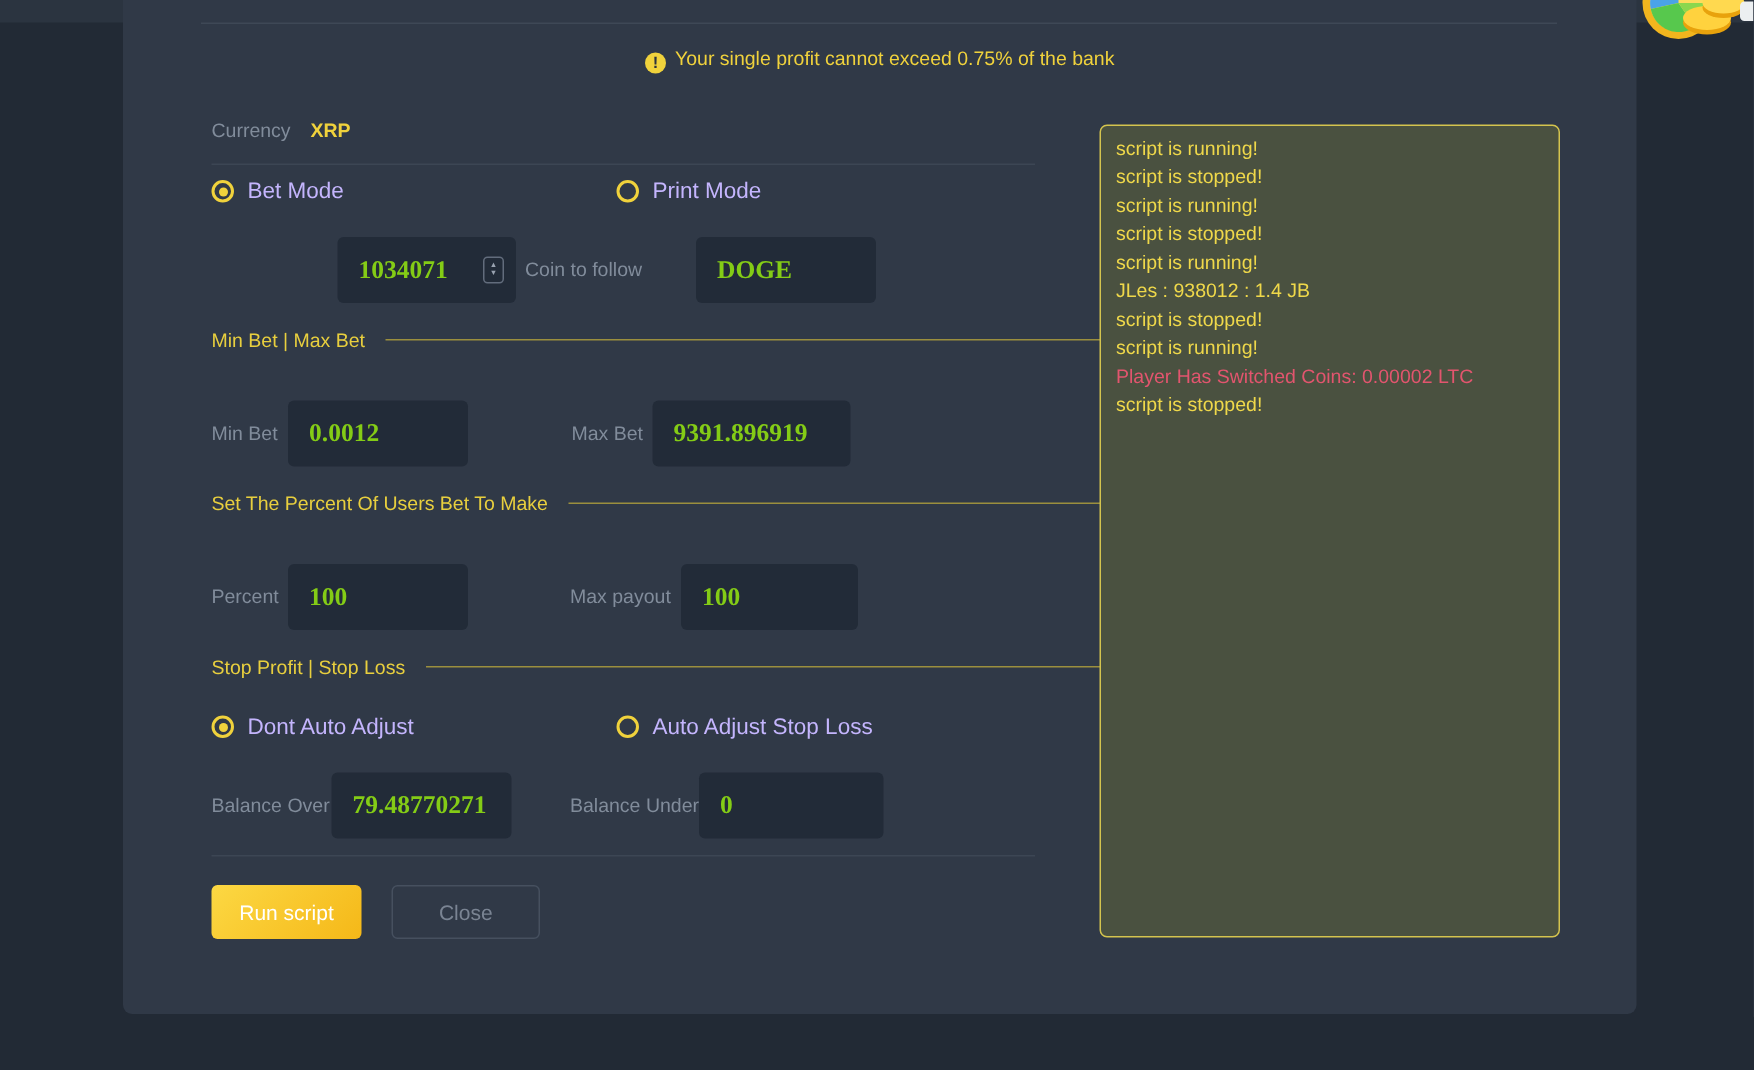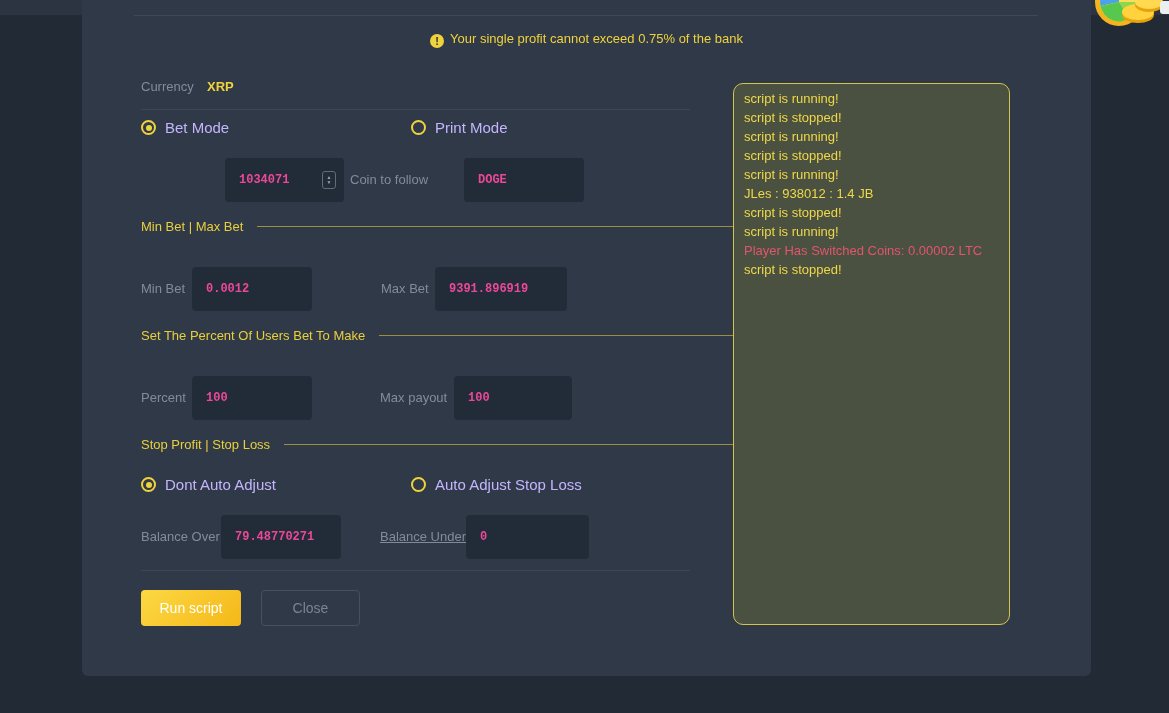--- a/index.html
+++ b/index.html
@@ -52,22 +52,22 @@
     width:15px;height:15px;border:2px solid var(--accent);border-radius:50%;
     display:inline-block;position:relative;flex:0 0 auto;
   }
   .radio.checked::after{
     content:"";position:absolute;left:2.5px;top:2.5px;width:6px;height:6px;
     border-radius:50%;background:var(--accent);
   }
   .radio-label{font-size:15px;color:#c4b5fd;margin-left:9px;}
   .field{
     position:absolute;height:44px;background:var(--input-bg);
-    border:none;border-radius:4px;color:#ec4899;
-    font-family:Liberation Mono, monospace;font-size:12px;font-weight:bold;
+    border:none;border-radius:4px;color:#84cc16;
+    font-family:Liberation Serif, serif;font-size:17px;font-weight:bold;
     padding:0 14px;outline:none;
   }
   .row-label{line-height:44px;}
   .input-wrap{position:absolute;height:44px;}
   .input-wrap .field{position:static;width:100%;height:100%;padding-right:30px;}
   .spinner{
     position:absolute;right:8px;top:13px;width:14px;height:18px;
     border:1px solid #626c7c;border-radius:3px;
     display:flex;flex-direction:column;align-items:center;justify-content:center;
     color:#9aa3b1;font-size:5px;line-height:5px;
@@ -78,22 +78,22 @@
   }
   .btn-run{
     left:59px;top:590px;width:100px;border:none;color:#ffffff;
     background:linear-gradient(135deg,#fcd843 0%,#f5b818 100%);
   }
   .btn-close{
     left:179px;top:590px;width:99px;background:transparent;
     border:1px solid #46505f;color:#7a8493;
   }
   .log-panel{
-    position:absolute;left:651px;top:83px;width:277px;height:542px;
-    background:var(--log-bg);border:1px solid var(--log-border);border-radius:10px;
+    position:absolute;left:651px;top:83px;width:307px;height:542px;
+    background:var(--log-bg);border:1px solid var(--log-border);border-radius:5px;
     padding:5px 10px;overflow:hidden;
   }
   .log-line{font-size:13px;line-height:19px;color:var(--log-text);white-space:nowrap;}
   .log-line.alert{color:var(--log-alert);}
   .rewards-icon{position:absolute;left:1094px;top:-14px;}
   .white-pill{
     position:absolute;right:0;top:1px;width:9px;height:13px;
     background:#eceff1;border-radius:3px 0 0 3px;
   }
 </style>
@@ -159,21 +159,21 @@
     <span class="radio checked"></span>
     <span class="radio-label">Dont Auto Adjust</span>
   </div>
   <div class="radio-item" style="left:329px;top:476px;">
     <span class="radio"></span>
     <span class="radio-label">Auto Adjust Stop Loss</span>
   </div>
 
   <span class="label row-label" style="left:59px;top:515px;">Balance Over</span>
   <input class="field" style="left: 139px; top: 515px; width: 120px;" value="79.48770271">
-  <span class="label row-label" style="left:298px;top:515px;text-decoration:underline;">Balance Under</span>
+  <span class="label row-label" style="left:298px;top:515px;">Balance Under</span>
   <input class="field" style="left: 384px; top: 515px; width: 123px;" value="0">
 
   <div class="hline" style="left:59px;top:570px;width:549px;"></div>
 
   <button class="btn btn-run">Run script</button>
   <button class="btn btn-close">Close</button>
 
   <div class="log-panel" id="log-panel">
       <div class="log-line">script is running!</div>
       <div class="log-line">script is stopped!</div>

